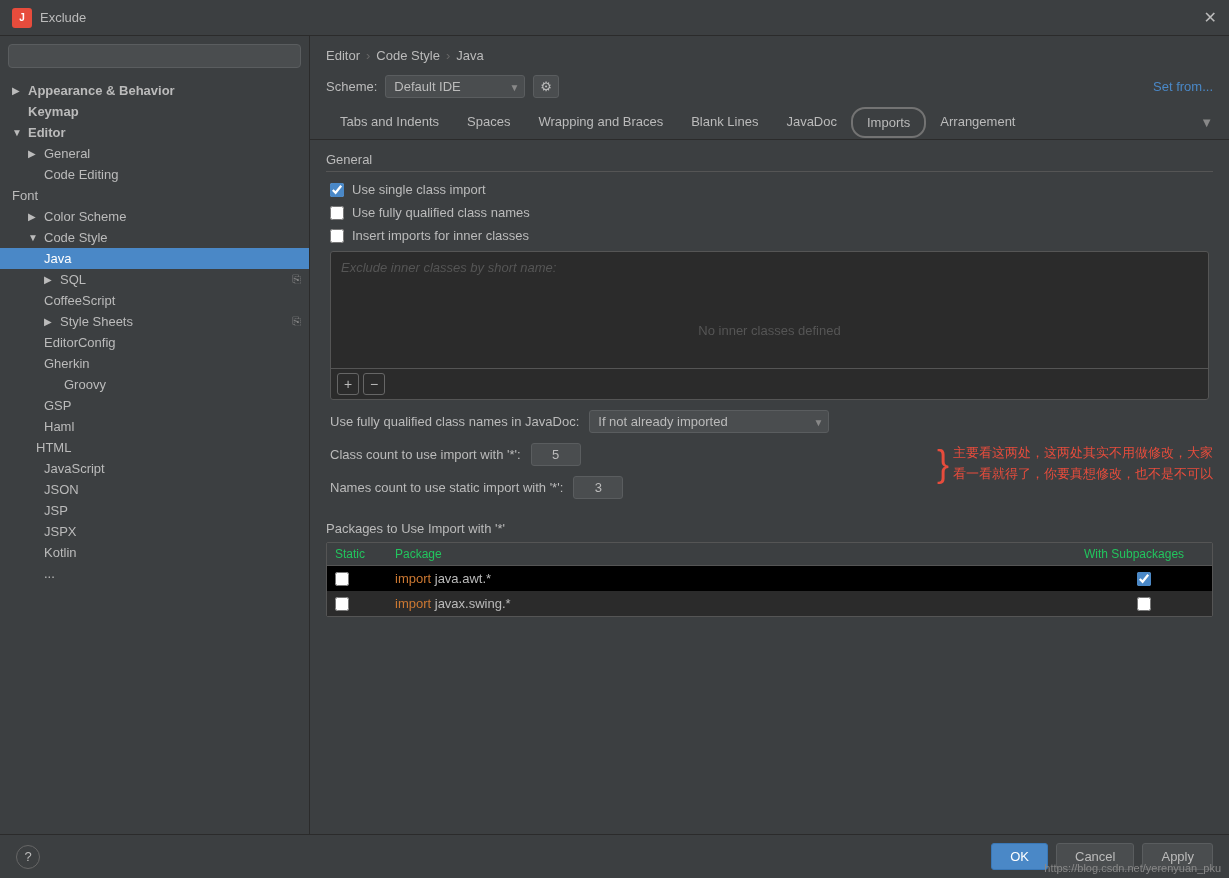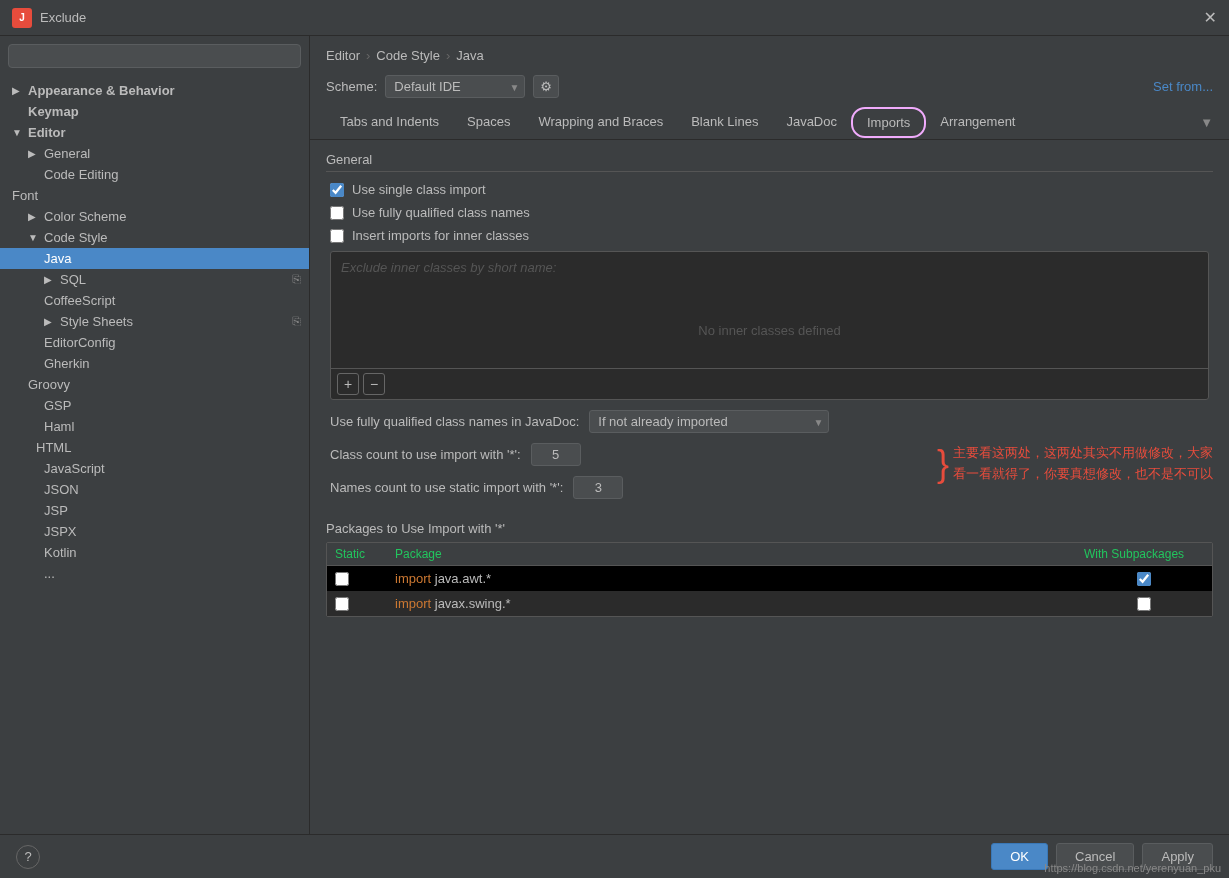--- a/index.html
+++ b/index.html
@@ -384,21 +384,21 @@
         </div>
 
         <div class="tree-item" style="padding-left: 44px;">
           <span class="tree-item-label">EditorConfig</span>
         </div>
 
         <div class="tree-item" style="padding-left: 44px;">
           <span class="tree-item-label">Gherkin</span>
         </div>
 
-        <div class="tree-item" style="padding-left: 28px;">
+        <div class="tree-item" style="padding-left: 64px;">
           <span class="tree-item-label">Groovy</span>
         </div>
 
         <div class="tree-item" style="padding-left: 44px;">
           <span class="tree-item-label">GSP</span>
         </div>
 
         <div class="tree-item" style="padding-left: 44px;">
           <span class="tree-item-label">Haml</span>
         </div>
@@ -465,21 +465,21 @@
         </div>
         <div class="tab">
           <span>Wrapping and Braces</span>
         </div>
         <div class="tab">
           <span>Blank Lines</span>
         </div>
         <div class="tab">
           <span>JavaDoc</span>
         </div>
-        <div class="tab circled" style="border: 2px solid #f0abfc; border-radius: 14px; padding: 6px 14px;">
+        <div class="tab circled" style="border: 2px solid #737373; border-radius: 14px; padding: 6px 14px;">
           <span>Imports</span>
         </div>
         <div class="tab">
           <span>Arrangement</span>
         </div>
         <span class="tab-more">▼</span>
       </div>
 
       <div class="panel-content">
 

